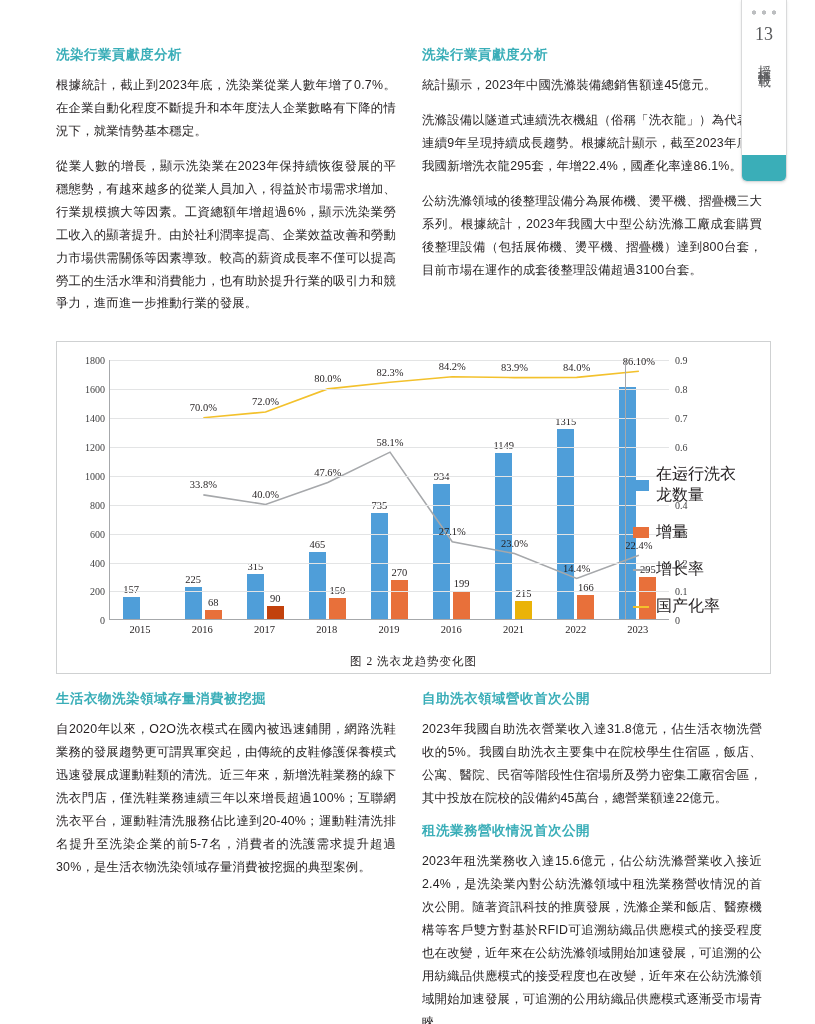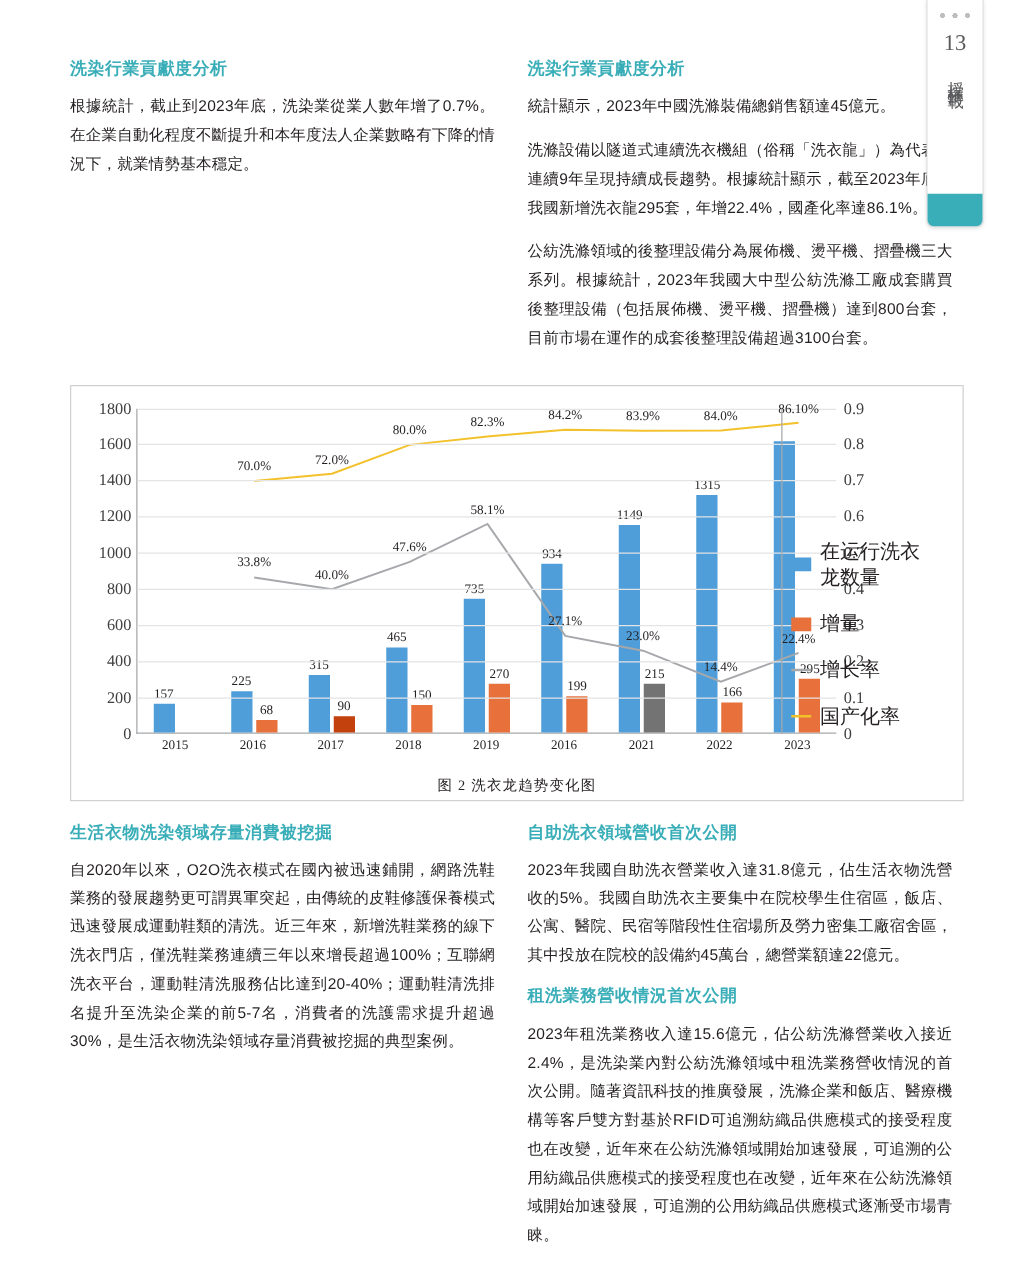--- a/index.html
+++ b/index.html
@@ -112,21 +112,21 @@
   }
   .gridline {
     position: absolute;
     left: 0;
     width: 100%;
     height: 0;
     border-top: 1px solid #e3e4e5;
   }
   .ytick-l, .ytick-r {
     position: absolute;
-    font-size: 13px;
+    font-size: 10px;
     color: #404041;
     font-family: "Liberation Serif", serif;
   }
   .ytick-l { right: 100%; margin-right: 5px; transform: translateY(-50%); }
   .ytick-r { left: 100%; margin-left: 6px; transform: translateY(-50%); }
   .axis-right {
     position: absolute;
     left: 560px; top: 8px; height: 260px;
     border-left: 1px solid #a6a8ab;
   }
@@ -217,20 +217,21 @@
     <div class="dots"></div>
     <div class="num">13</div>
     <div class="vtext">授權轉載</div>
     <div class="bar"></div>
   </div>
 
   <div class="cols">
     <div class="col">
       <h2 class="sec">洗染行業貢獻度分析</h2>
       <p class="body">根據統計，截止到2023年底，洗染業從業人數年增了0.7%。在企業自動化程度不斷提升和本年度法人企業數略有下降的情況下，就業情勢基本穩定。</p>
+      <p class="body">從業人數的增長，顯示洗染業在2023年保持續恢復發展的平穩態勢，有越來越多的從業人員加入，得益於市場需求增加、行業規模擴大等因素。工資總額年增超過6%，顯示洗染業勞工收入的顯著提升。由於社利潤率提高、企業效益改善和勞動力市場供需關係等因素導致。較高的薪資成長率不僅可以提高勞工的生活水準和消費能力，也有助於提升行業的吸引力和競爭力，進而進一步推動行業的發展。</p>
     </div>
     <div class="col">
       <h2 class="sec">洗染行業貢獻度分析</h2>
       <p class="body">統計顯示，2023年中國洗滌裝備總銷售額達45億元。</p>
       <p class="body">洗滌設備以隧道式連續洗衣機組（俗稱「洗衣龍」）為代表，連續9年呈現持續成長趨勢。根據統計顯示，截至2023年底，我國新增洗衣龍295套，年增22.4%，國產化率達86.1%。</p>
       <p class="body">公紡洗滌領域的後整理設備分為展佈機、燙平機、摺疊機三大系列。根據統計，2023年我國大中型公紡洗滌工廠成套購買後整理設備（包括展佈機、燙平機、摺疊機）達到800台套，目前市場在運作的成套後整理設備超過3100台套。</p>
     </div>
   </div>
 
   <div class="chart-box">
@@ -280,21 +281,21 @@
                 <span class="vlabel">934</span>
               </div>
               <div class="bar orange" style="height: 28.7444px; background: rgb(232, 112, 58);">
                 <span class="vlabel">199</span>
               </div>
             </div>
             <div class="group">
               <div class="bar blue" style="height: 165.967px; background: rgb(79, 158, 217);">
                 <span class="vlabel">1149</span>
               </div>
-              <div class="bar orange" style="height: 39px; background: #737373;">
+              <div class="bar orange" style="height: 18px; background: #eab308;">
                 <span class="vlabel">215</span>
               </div>
             </div>
             <div class="group">
               <div class="bar blue" style="height: 189.944px; background: rgb(79, 158, 217);">
                 <span class="vlabel">1315</span>
               </div>
               <div class="bar orange" style="height: 23.9778px; background: rgb(232, 112, 58);">
                 <span class="vlabel">166</span>
               </div>

